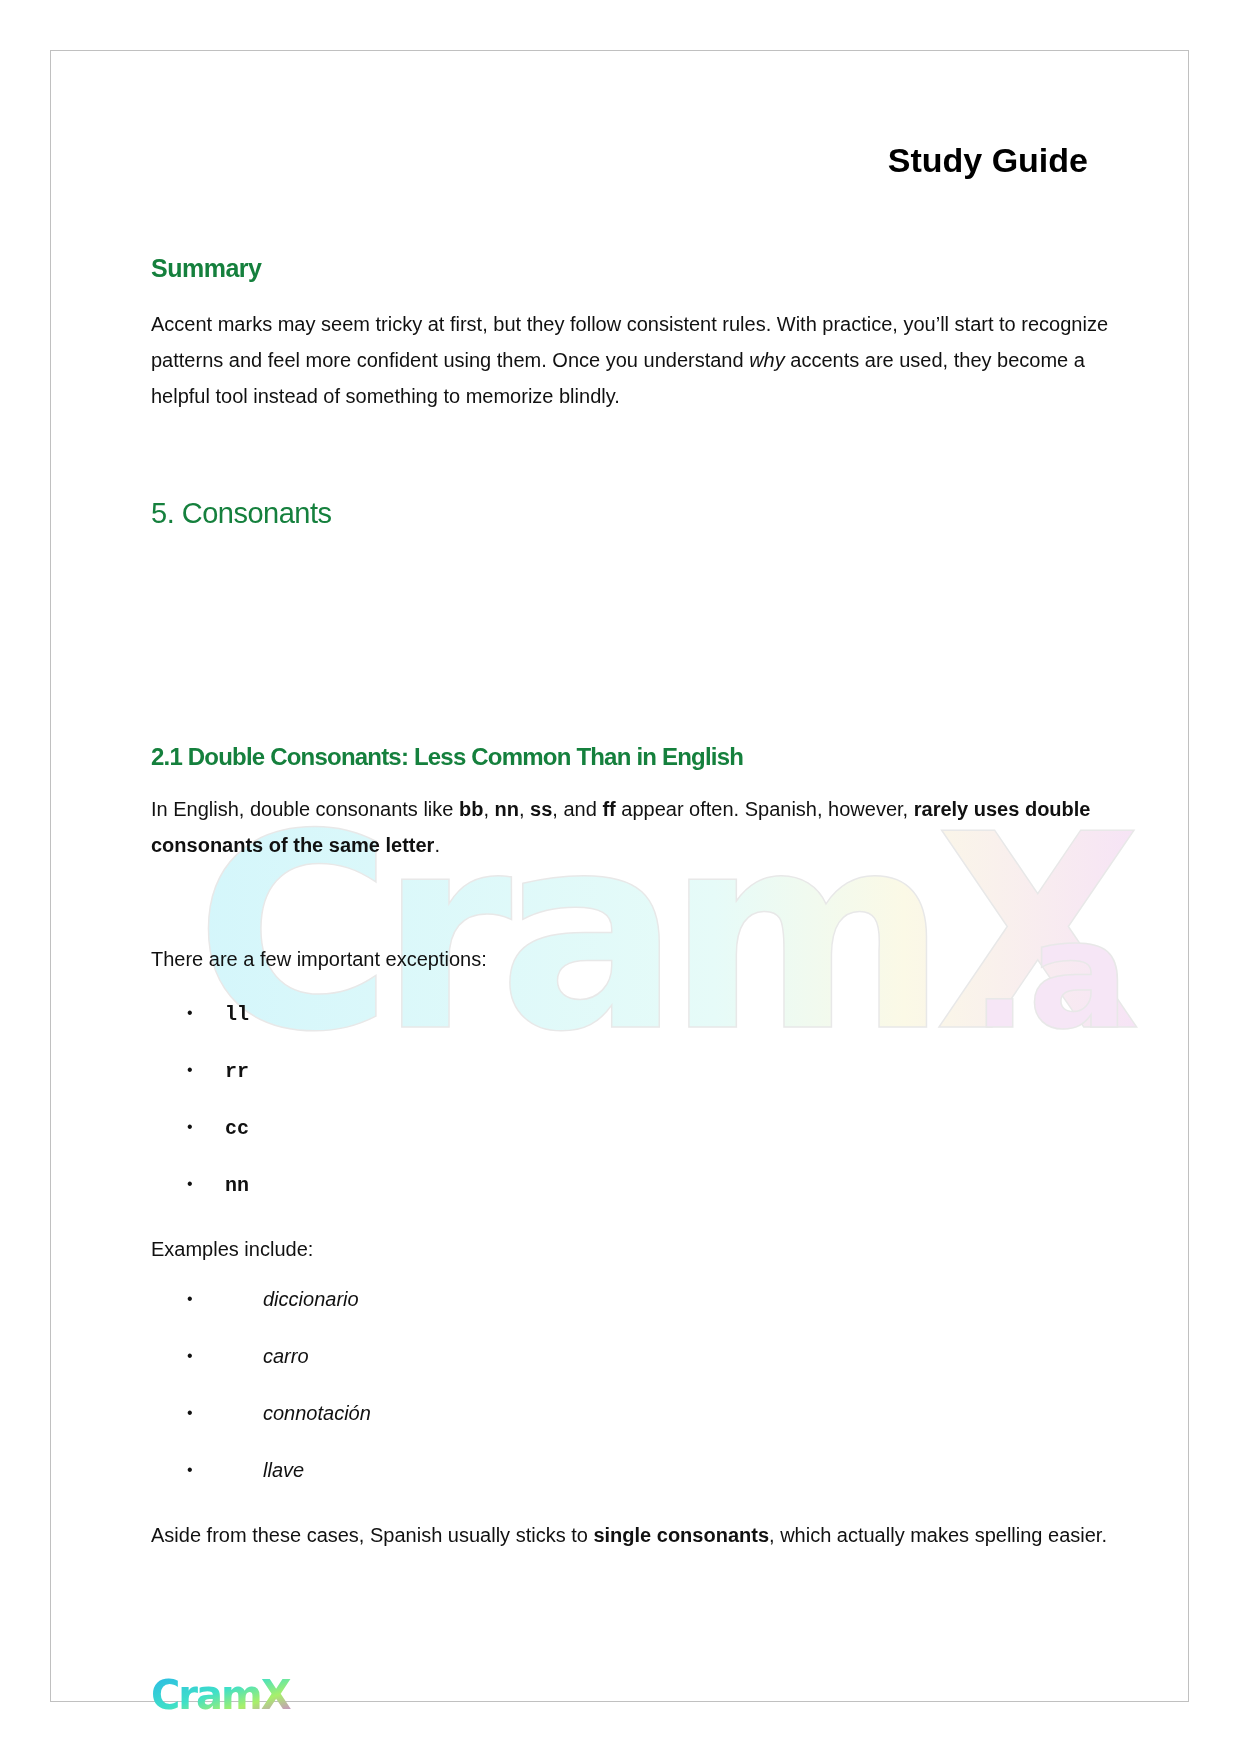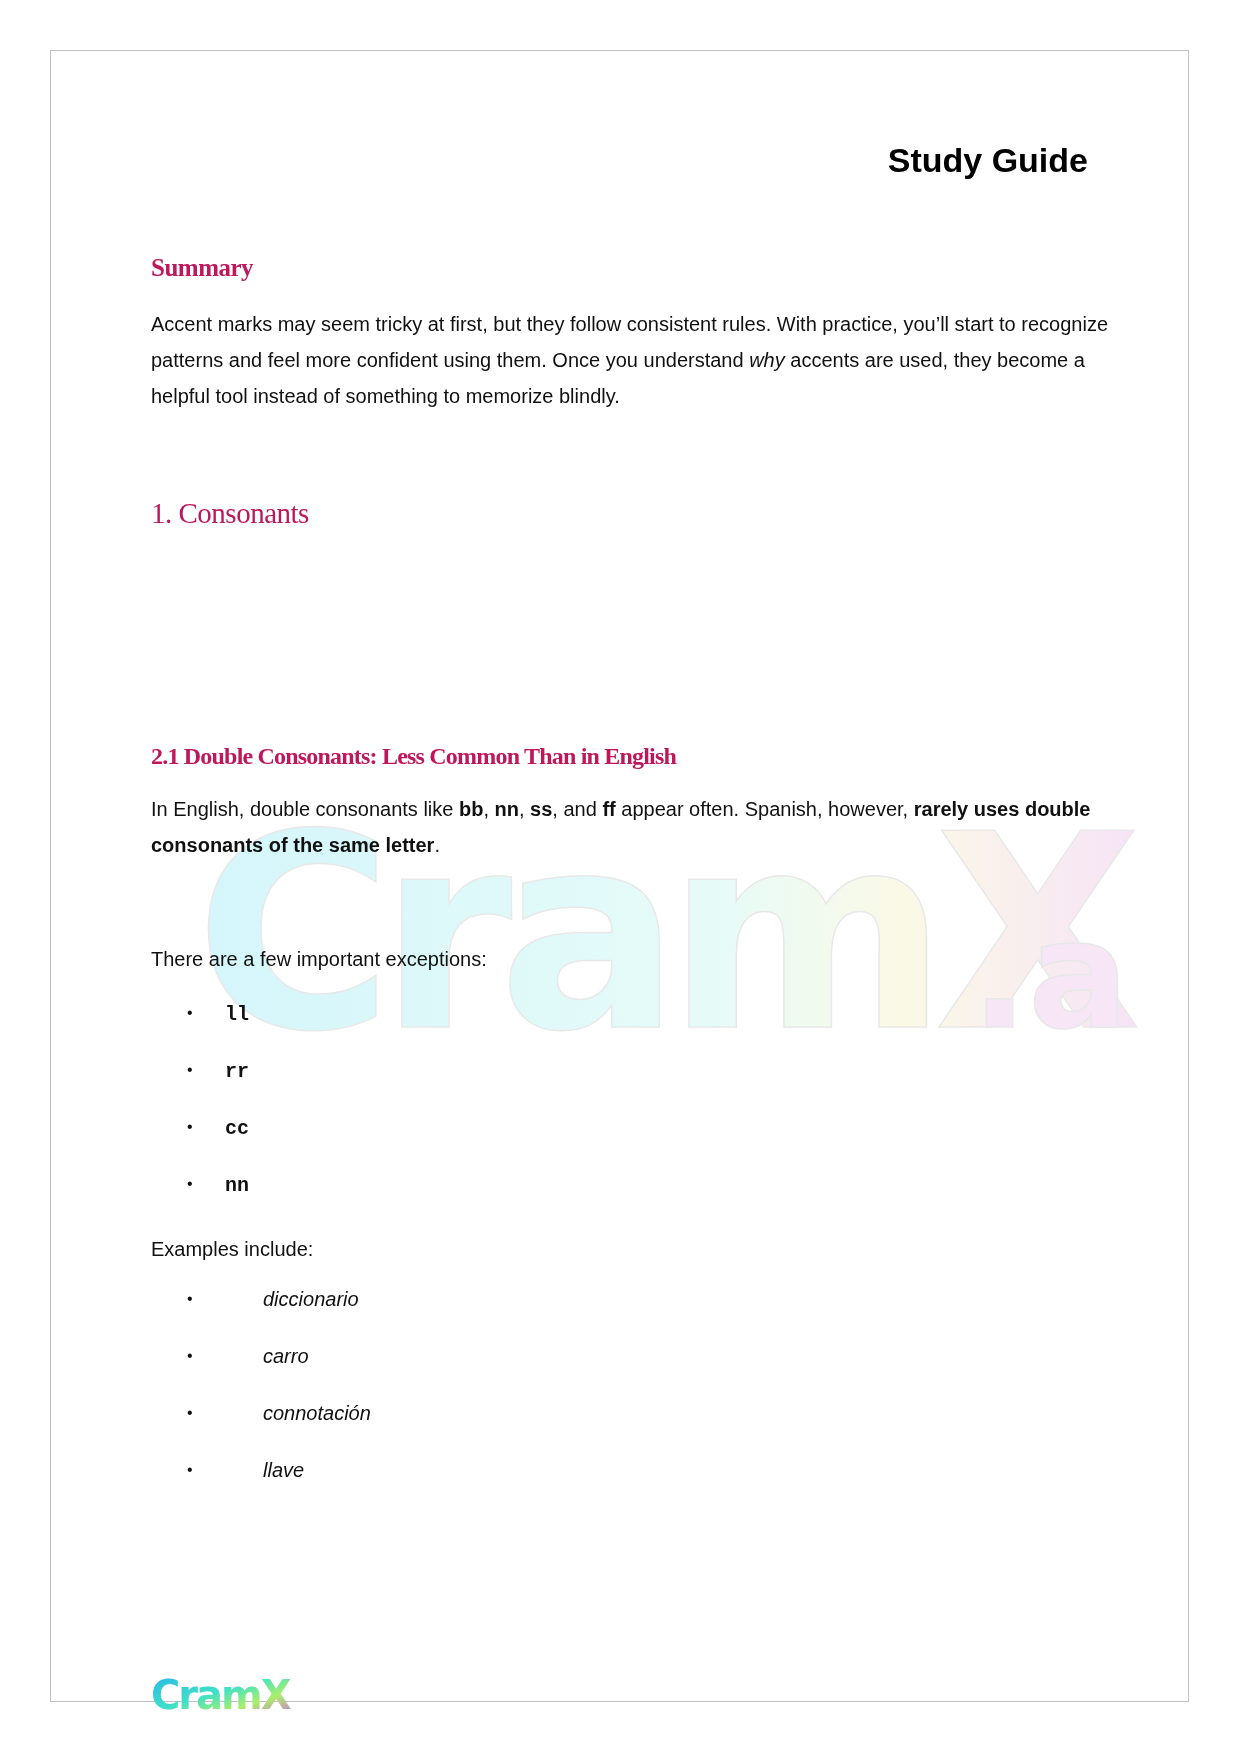--- a/index.html
+++ b/index.html
@@ -5,21 +5,21 @@
   html, body { margin: 0; padding: 0; background: #ffffff; }
   body { width: 1241px; height: 1754px; position: relative; overflow: hidden;
          font-family: "Liberation Sans", sans-serif; color: #111111; }
   .page { position: absolute; left: 50px; top: 50px; width: 1139px; height: 1652px;
           border: 1.5px solid #c0c0c0; box-sizing: border-box; background: #fff; }
   .watermark { position: absolute; left: 150px; top: 770px; width: 940px; height: 230px;
                pointer-events: none; z-index: 0; }
   .content { position: absolute; left: 0; top: 0; width: 100%; height: 100%; z-index: 1; }
   .doc-title { position: absolute; right: 100px; top: 90px; font-size: 34px; font-weight: bold;
                color: #000; margin: 0; text-align: right; }
-  h2, h3 { font-family: Liberation Serif, serif; color: #be185d; margin: 0; position: absolute; left: 100px; }
+  h2, h3 { font-family: Liberation Sans, sans-serif; color: #15803d; margin: 0; position: absolute; left: 100px; }
   .h-summary { top: 203px; font-size: 25px; font-weight: bold; letter-spacing: -0.5px; }
   .h-consonants { top: 446px; font-size: 29px; font-weight: normal; letter-spacing: -0.5px; }
   .h-double { top: 692px; font-size: 24px; font-weight: bold; letter-spacing: -0.8px; }
   p { position: absolute; left: 100px; width: 960px; margin: 0; font-size: 20px; line-height: 36px; color: #111; }
   .p-summary { top: 255px; }
   .p-consonants { top: 502px; }
   .p-double { top: 740px; }
   .p-exceptions { top: 890px; }
   .p-examples { top: 1180px; }
   .p-aside { top: 1466px; }
@@ -49,41 +49,42 @@
     <text x="-6" y="206" font-family="DejaVu Sans, sans-serif" font-weight="bold" font-size="270" fill="url(#wmg)" stroke="#e8e8e8" stroke-width="1.5" letter-spacing="-14">CramX</text>
     <text x="770" y="206" font-family="DejaVu Sans, sans-serif" font-weight="bold" font-size="150" fill="#f6e6f6" stroke="#e8e8e8" stroke-width="1.5">.ai</text>
   </svg>
 
   <div class="content">
     <h1 class="doc-title">Study Guide</h1>
 
     <h2 class="h-summary">Summary</h2>
     <p class="p-summary"><span>Accent marks may seem tricky at first, but they follow consistent rules. With practice, you’ll start to recognize patterns and feel more confident using them. Once you understand </span><em>why</em><span> accents are used, they become a helpful tool instead of something to memorize blindly.</span></p>
 
-    <h2 class="h-consonants">1. Consonants</h2>
+    <h2 class="h-consonants">5. Consonants</h2>
 
     <h3 class="h-double">2.1 Double Consonants: Less Common Than in English</h3>
     <p class="p-double"><span>In English, double consonants like </span><b>bb</b><span>, </span><b>nn</b><span>, </span><b>ss</b><span>, and </span><b>ff</b><span> appear often. Spanish, however, </span><b>rarely uses double consonants of the same letter</b><span>.</span></p>
 
     <p class="p-exceptions">There are a few important exceptions:</p>
     <ul class="list-exceptions">
       <li><span class="bullet">•</span><span class="txt">ll</span></li>
       <li><span class="bullet">•</span><span class="txt">rr</span></li>
       <li><span class="bullet">•</span><span class="txt">cc</span></li>
       <li><span class="bullet">•</span><span class="txt">nn</span></li>
     </ul>
 
     <p class="p-examples">Examples include:</p>
     <ul class="list-examples">
       <li><span class="bullet">•</span><span class="txt">diccionario</span></li>
       <li><span class="bullet">•</span><span class="txt">carro</span></li>
       <li><span class="bullet">•</span><span class="txt">connotación</span></li>
       <li><span class="bullet">•</span><span class="txt">llave</span></li>
     </ul>
 
+    <p class="p-aside"><span>Aside from these cases, Spanish usually sticks to </span><b>single consonants</b><span>, which actually makes spelling easier.</span></p>
 
     <svg class="logo" viewBox="0 0 150 50" xmlns="http://www.w3.org/2000/svg">
       <defs>
         <linearGradient id="lg" x1="0" y1="0" x2="1" y2="1">
           <stop offset="0" stop-color="#29b6e8"></stop>
           <stop offset="0.45" stop-color="#3fe0c8"></stop>
           <stop offset="0.7" stop-color="#a8f06a"></stop>
           <stop offset="1" stop-color="#d86ae8"></stop>
         </linearGradient>
       </defs>

